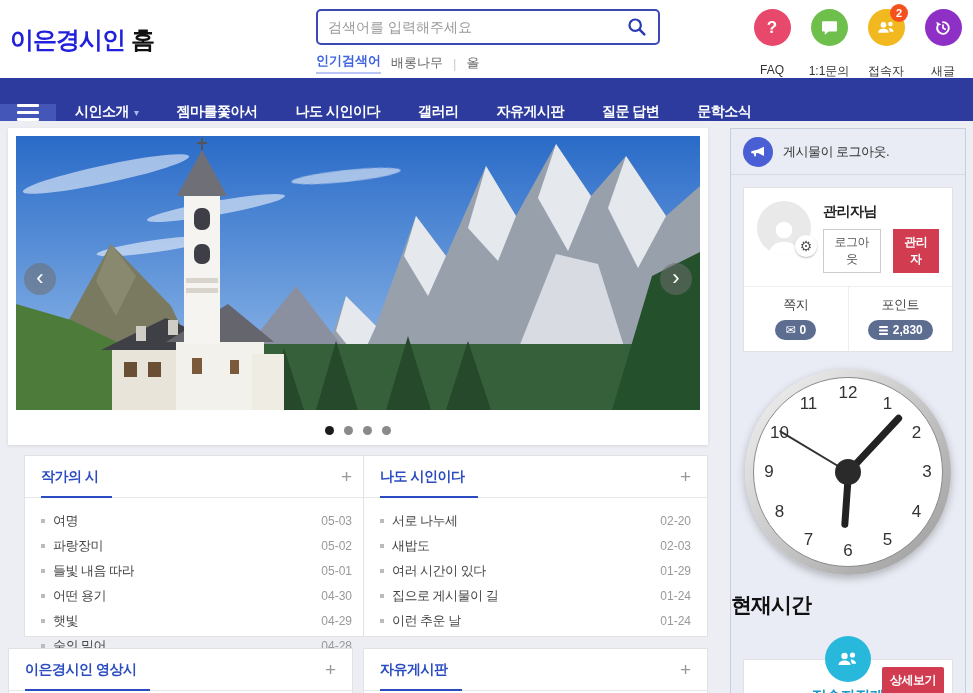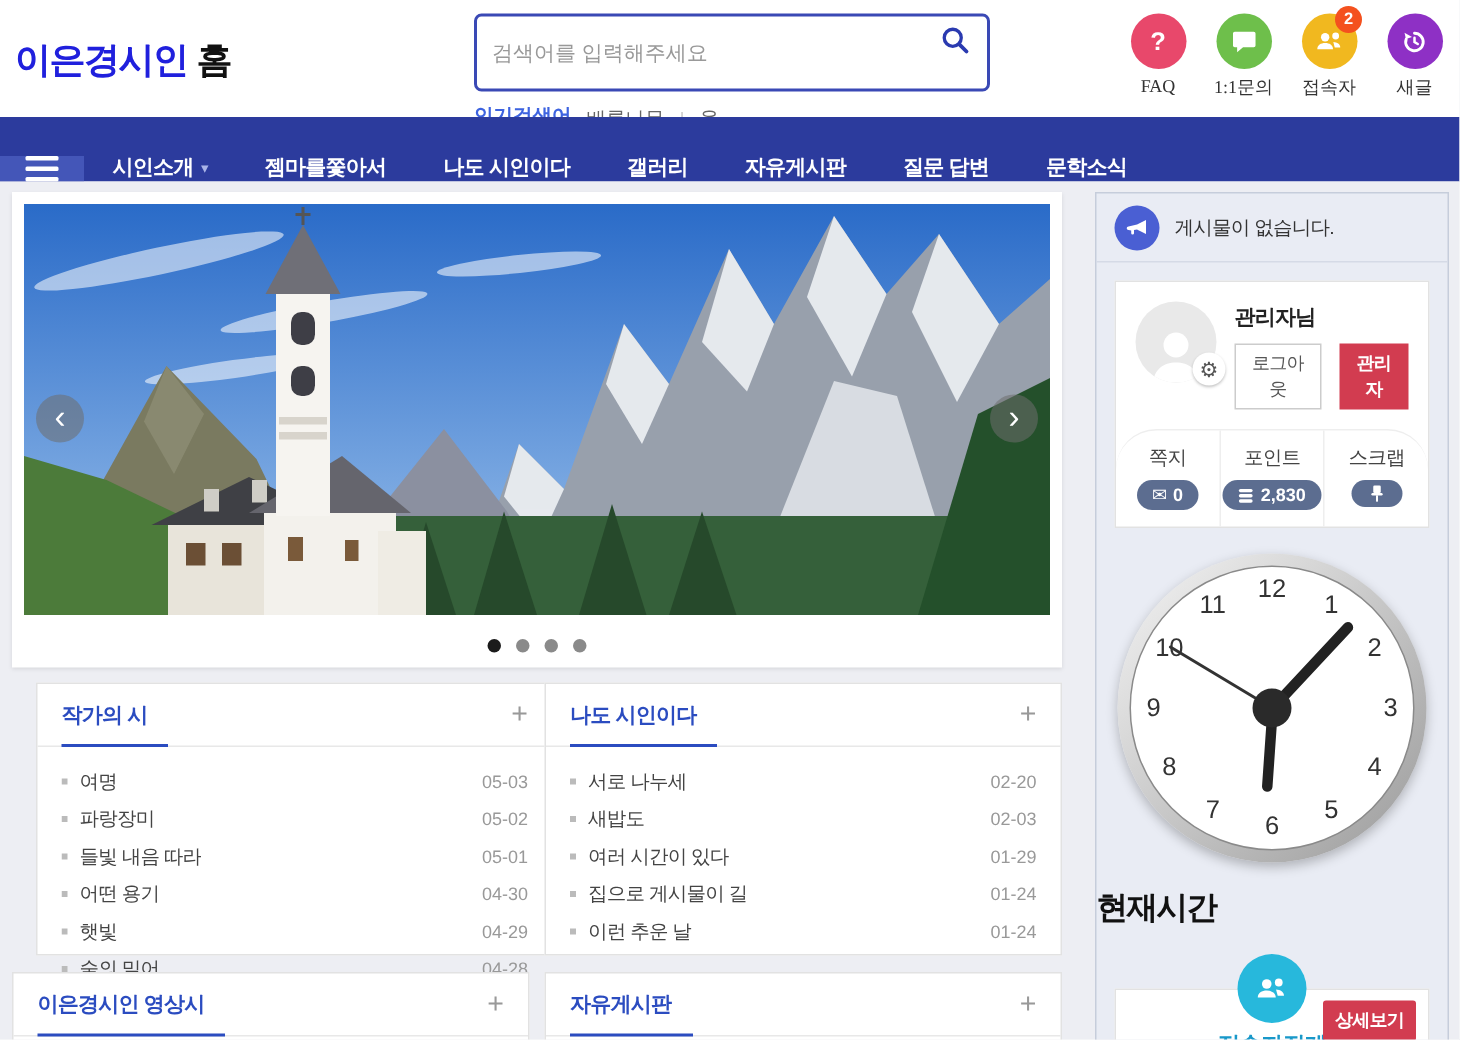--- a/index.html
+++ b/index.html
@@ -7,31 +7,31 @@
   body {
     position: relative; overflow: hidden; background:#fff;
     font-family:"Liberation Sans","DejaVu Sans",sans-serif; font-size:14px; color:#333;
   }
   
   .header { position:absolute; top:0; left:0; right:0; height:78px; background:#fff; }
   .logo { position:absolute; left:10px; top:24px; font-size:24px; font-weight:bold; letter-spacing:-1px; cursor:pointer; }
   .logo .lp { color:#2020dd; }
   .logo .ls { color:#111; margin-left:6px; }
   .search-wrap { position:absolute; left:316px; top:9px; width:344px; }
-  .search-input { width:100%; height:52px; border:2px solid #3a49b5; border-radius:5px; padding:0 38px 0 10px; font-size:14px; color:#333; outline:none; font-family:inherit; }
+  .search-input { width:100%; height:36px; border:2px solid #3a49b5; border-radius:5px; padding:0 38px 0 10px; font-size:14px; color:#333; outline:none; font-family:inherit; }
   .search-input::placeholder { color:#999; }
   .search-btn { position:absolute; right:4px; top:4px; width:30px; height:28px; border:none; background:transparent; cursor:pointer; }
   .popular { margin-top:7px; font-size:13px; display:flex; align-items:center; gap:10px; }
   .popular .plabel { color:#3d63e0; font-weight:bold; border-bottom:2px solid #b9c6f5; padding-bottom:2px; }
   .popular .kw { color:#666; cursor:pointer; }
   .popular .sep { color:#ccc; }
   .quick-icons { position:absolute; right:6px; top:9px; display:flex; gap:9px; }
   .qicon { width:48px; text-align:center; cursor:pointer; position:relative; }
   .qicon .circ { width:37px; height:37px; border-radius:50%; margin:0 auto; display:flex; align-items:center; justify-content:center; color:#fff; font-weight:bold; font-size:17px; }
-  .qicon .qlabel { font-size:12px; color:#333; margin-top:4px;font-family:Liberation Serif, serif; }
+  .qicon .qlabel { font-size:12px; color:#333; margin-top:17px; }
   .qbadge { position:absolute; top:-5px; right:2px; min-width:18px; height:18px; border-radius:50%; background:#f4511e; color:#fff; font-size:11px; font-weight:bold; line-height:18px; text-align:center; }
   
   .navbar { position:absolute; top:78px; left:0; right:0; height:43px; background:#2c3b9d; display:flex; align-items:flex-end; }
   .burger { width:56px; background:#4456b8; display:flex; flex-direction:column; justify-content:center; align-items:center; gap:4px; cursor:pointer; }
   .burger i { display:block; width:22px; height:3px; background:#fff; border-radius:1px; }
   .nav-item { display:flex; align-items:center; padding:0 19px; color:#fff; font-weight:bold; font-size:14px; cursor:pointer; letter-spacing:-0.5px; }
   .nav-item .caret { font-size:10px; color:#aab4e8; margin-left:5px; }
   
   .content { position:absolute; top:121px; left:0; right:0; bottom:0; background:#edeef3; }
   .carousel-card { position:absolute; left:8px; top:7px; width:700px; height:317px; background:#fff; box-shadow:0 1px 3px rgba(0,0,0,.1); }
@@ -65,21 +65,21 @@
   .profile { margin:12px; background:#fff; border:1px solid #e2e2e2; }
   .ptop { display:flex; padding:13px; gap:12px; }
   .avatar-wrap { position:relative; width:54px; height:54px; flex:none; }
   .avatar { width:54px; height:54px; border-radius:50%; background:#e9e9e9; overflow:hidden; display:flex; align-items:flex-end; justify-content:center; }
   .gear { position:absolute; right:-6px; bottom:-2px; width:22px; height:22px; border-radius:50%; background:#fff; box-shadow:0 1px 2px rgba(0,0,0,.25); color:#555; font-size:14px; line-height:22px; text-align:center; cursor:pointer; }
   .pinfo { padding-top:2px; }
   .pname { font-weight:bold; font-size:14px; color:#222; letter-spacing:-0.5px; }
   .pbtns { display:flex; gap:12px; margin-top:8px;border-radius:11px; }
   .btn-logout { border:1px solid #ccc; background:#fff; color:#555; font-size:12px; padding:4px 9px; cursor:pointer; font-family:inherit; letter-spacing:-0.5px; }
   .btn-role { border:none; background:#d23c50; color:#ffffff; font-size:12px; font-weight:bold; padding:4px 9px; letter-spacing:-0.5px; }
-  .pstats { display:flex; border-top:1px solid #eee;border-radius:27px; }
+  .pstats { display:flex; border-top:1px solid #eee; }
   .pstat { flex:1; text-align:center; padding:9px 0 11px; cursor:pointer; }
   .pstat + .pstat { border-left:1px solid #eee; }
   .pslabel { font-size:13px; color:#444; letter-spacing:-0.5px; }
   .pspill { display:inline-flex; align-items:center; gap:4px; margin-top:6px; background:#5c6d90; color:#fff; font-size:12px; font-weight:bold; border-radius:11px; padding:3px 10px; min-width:34px; justify-content:center; }
   
   .clock-outer { width:206px; height:206px; margin:17px auto 0; border-radius:50%; background:linear-gradient(135deg,#f5f5f5,#9a9a9a); box-shadow:0 3px 8px rgba(0,0,0,.25); padding:8px; }
   .clock-face { width:100%; height:100%; border-radius:50%; background:#fff; border:1px solid #8a8a8a; position:relative; }
   .cnum { position:absolute; left:50%; top:50%; width:24px; height:24px; margin:-12px; text-align:center; line-height:24px; font-size:17px; color:#333; }
   .hand { position:absolute; left:50%; bottom:50%; transform-origin:50% 100%; background:#222; border-radius:4px; }
   .h-hour { width:7px; margin-left:-3.5px; height:56px; transform:rotate(184deg); }
@@ -351,21 +351,21 @@
   </div>
 
   <div class="sidebar">
 
     <div class="notice">
       <div class="ncirc">
         <svg width="16" height="16" viewBox="0 0 24 24">
             <path d="M21 4v14l-9-4.4-3 .4v3.2a1.4 1.4 0 0 1-2.8 0V14.6L3.5 14a1.8 1.8 0 0 1 0-3.6L12 8.4 21 4z" fill="#fff"></path>
           </svg>
       </div>
-      <span class="ntext">게시물이 없습니다.</span>
+      <span class="ntext">게시물이 로그아웃.</span>
     </div>
 
     <div class="profile">
       <div class="ptop">
         <div class="avatar-wrap">
           <div class="avatar">
             <svg width="40" height="40" viewBox="0 0 24 24" fill="#fff">
                 <circle cx="12" cy="9" r="5"></circle>
                 <path d="M3 24c0-5 4-8 9-8s9 3 9 8z"></path>
               </svg>
@@ -392,32 +392,20 @@
           <div class="pslabel">포인트</div>
           <div class="pspill">
             <span>
                 <svg width="11" height="11" viewBox="0 0 12 12" fill="#fff">
                   <rect x="1" y="1" width="10" height="2.4" rx="1.2"></rect>
                   <rect x="1" y="4.8" width="10" height="2.4" rx="1.2"></rect>
                   <rect x="1" y="8.6" width="10" height="2.4" rx="1.2"></rect>
                 </svg>
               </span>
             <span>2,830</span>
-          </div>
-        </div>
-        <div class="pstat">
-          <div class="pslabel">스크랩</div>
-          <div class="pspill">
-            <span>
-                <svg width="10" height="12" viewBox="0 0 12 14" fill="#fff">
-                  <rect x="3" y="0.5" width="6" height="6" rx="1"></rect>
-                  <rect x="1.5" y="6.5" width="9" height="2" rx="1"></rect>
-                  <rect x="5.2" y="8.5" width="1.6" height="5"></rect>
-                </svg>
-              </span>
           </div>
         </div>
       </div>
     </div>
 
     <div class="clock-outer">
       <div class="clock-face">
         <span class="cnum" style="transform:rotate(0deg) translate(0,-79px) rotate(0deg)">12</span>
         <span class="cnum" style="transform:rotate(30deg) translate(0,-79px) rotate(-30deg)">1</span>
         <span class="cnum" style="transform:rotate(60deg) translate(0,-79px) rotate(-60deg)">2</span>

